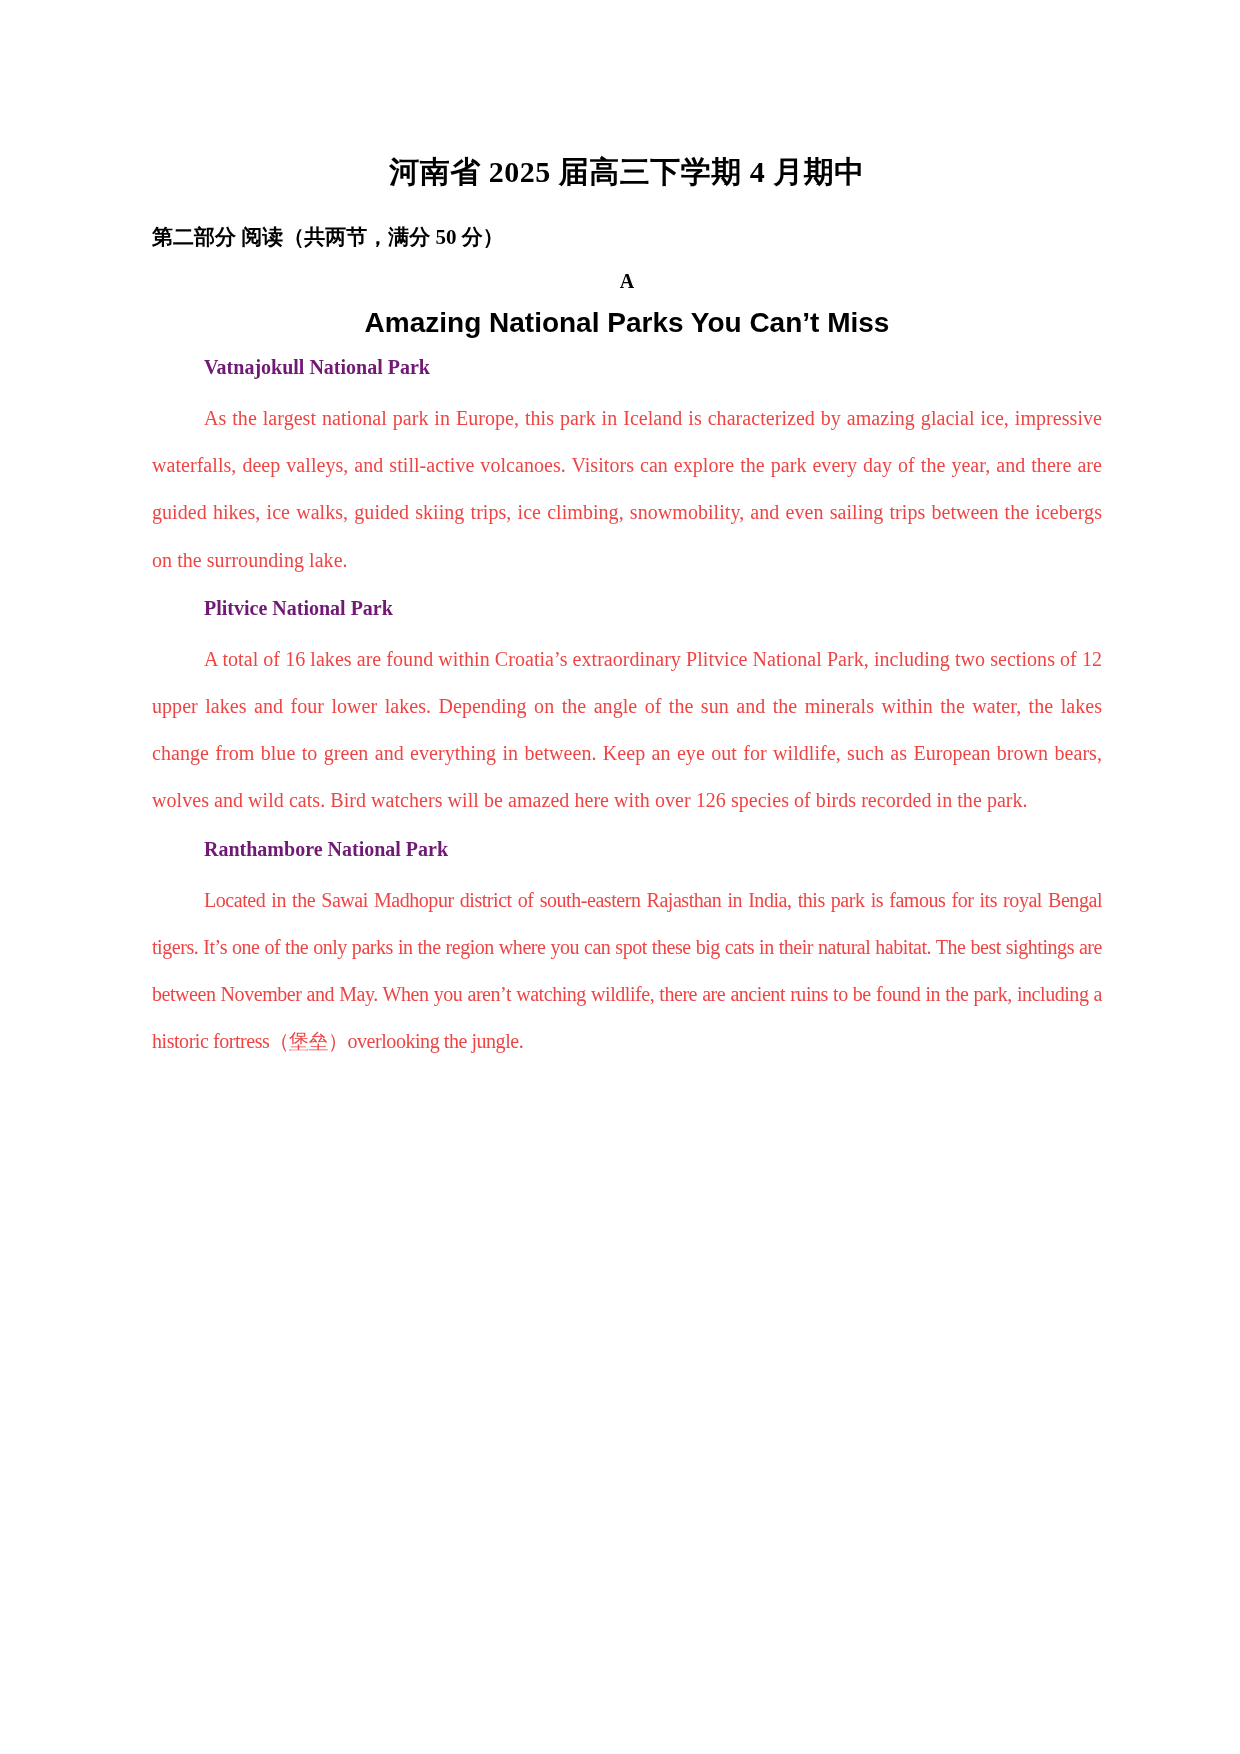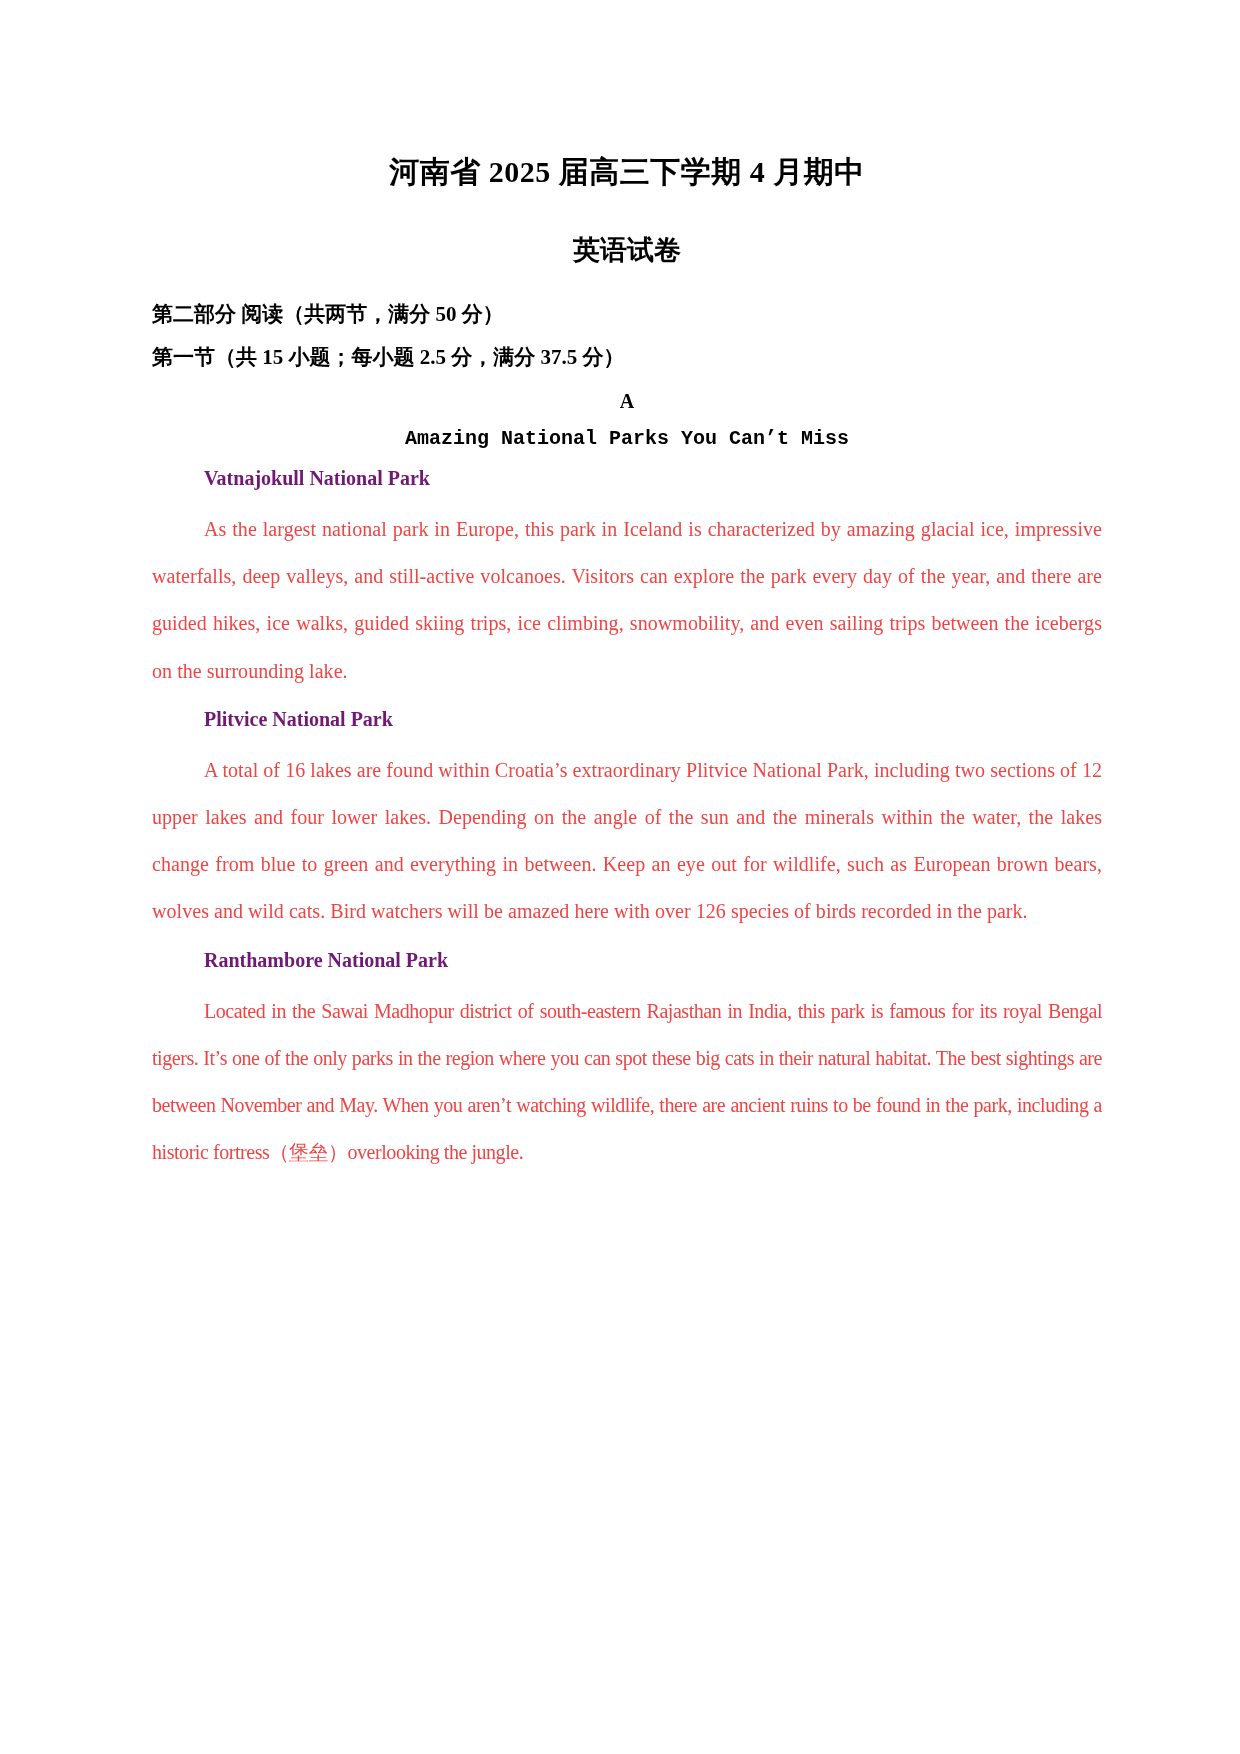--- a/index.html
+++ b/index.html
@@ -64,22 +64,22 @@
   
   .section-letter {
     font-family: "Liberation Serif", "DejaVu Serif", serif;
     font-size: 20px;
     font-weight: bold;
     text-align: center;
     margin: 8px 0 14px 0;
     color: #000;
   }
   .passage-title {
-    font-family: Liberation Mono, monospace;
-    font-size: 20px;
+    font-family: Liberation Sans, sans-serif;
+    font-size: 28px;
     font-weight: bold;
     text-align: center;
     margin: 0 0 18px 0;
     color: #000;
   }
 
   
   .park-heading {
     font-family: "Liberation Serif", "DejaVu Serif", serif;
     font-size: 20px;
@@ -108,25 +108,23 @@
   }
 </style>
 </head>
 <body>
 
 <div class="page">
   <div class="content">
 
     <h1 class="doc-title">河南省 2025 届高三下学期 4 月期中</h1>
 
-    <h2 class="doc-subtitle">英语试卷</h2>
 
     <div class="instructions">
       <p class="instr-line">第二部分 阅读（共两节，满分 50 分）</p>
-      <p class="instr-line">第一节（共 15 小题；每小题 2.5 分，满分 37.5 分）</p>
     </div>
 
     <div class="section-letter">A</div>
 
     <div class="passage-title">Amazing National Parks You Can’t Miss</div>
 
     <div>
       <div class="park-heading">Vatnajokull National Park</div>
       <p class="park-body wide">As the largest national park in Europe, this park in Iceland is characterized by amazing glacial ice, impressive waterfalls, deep valleys, and still-active volcanoes. Visitors can explore the park every day of the year, and there are guided hikes, ice walks, guided skiing trips, ice climbing, snowmobility, and even sailing trips between the icebergs on the surrounding lake.</p>
     </div>

